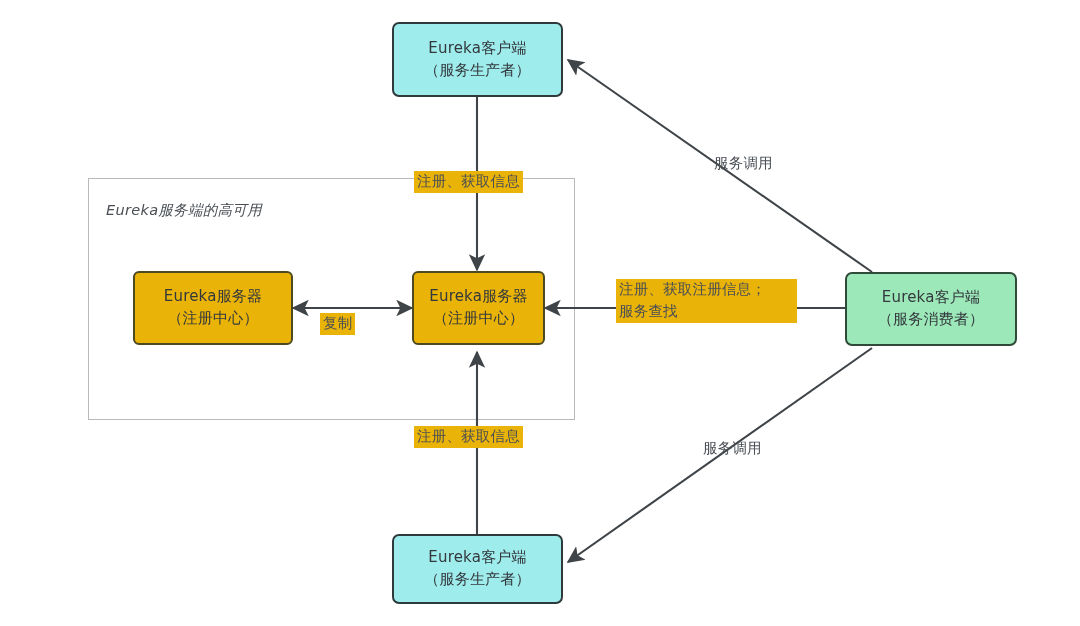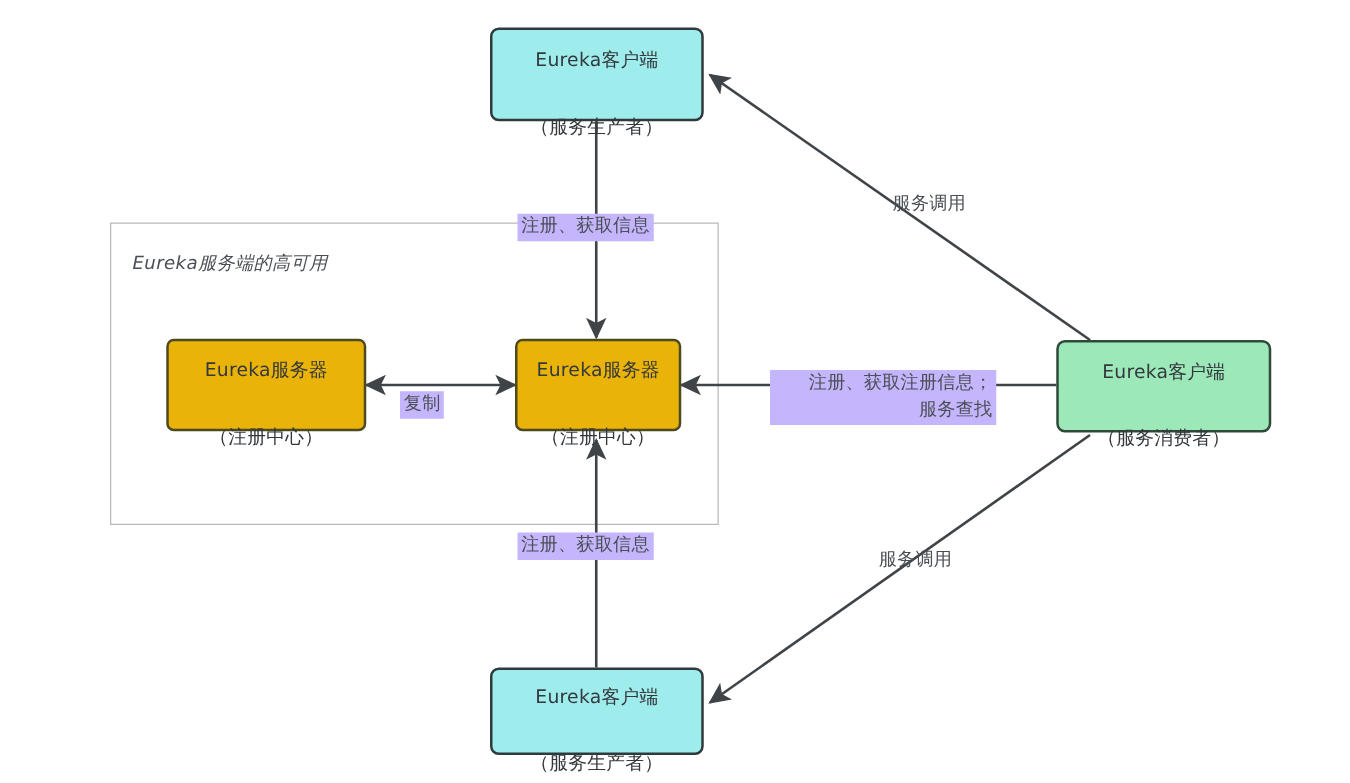--- a/index.html
+++ b/index.html
@@ -36,21 +36,20 @@
     justify-content: center;
     text-align: center;
     color: #33383d;
     font-size: 15px;
     line-height: 1.45;
     letter-spacing: 0.2px;
   }
   .node .l1, .node .l2 {
     display: block;
     white-space: nowrap;
-    margin-top: 31px;
   }
   .node-client {
     background: #9fecec;
     border-color: #2f3a3c;
   }
   .node-server {
     background: #eab308;
     border-color: #4d4a1f;
     border-radius: 6px;
   }
@@ -71,21 +70,21 @@
     white-space: nowrap;
     letter-spacing: 0.3px;
   }
   .edge-label {
     position: absolute;
     color: #4a4f55;
     font-size: 14.5px;
     line-height: 1.5;
     white-space: nowrap;
     letter-spacing: 0.2px;
-    background: #c4b5fd;
+    background: #eab308;
     padding: 0 3px;
   }
   .edge-label.two-line {
     white-space: normal;
     text-align: left;
   }
   .edge-label.diag {
     background: none;
     font-family: Liberation Serif, serif;
   }
@@ -140,21 +139,21 @@
 
   <div class="node node-client" style="left:392px; top:534px; width:171px; height:70px;">
     <span class="l1">Eureka客户端</span>
     <span class="l2">（服务生产者）</span>
   </div>
 
   <div class="edge-label" style="left:414px; top:171px;">注册、获取信息</div>
 
   <div class="edge-label" style="left:320px; top:313px;">复制</div>
 
-  <div class="edge-label two-line" style="left:616px; top:296px; width:175px;text-align:right;">
+  <div class="edge-label two-line" style="left:616px; top:279px; width:175px;">
     <span>注册、获取注册信息；</span><br>
     <span>服务查找</span>
   </div>
 
   <div class="edge-label" style="left:414px; top:426px;">注册、获取信息</div>
 
   <div class="edge-label diag" style="left:711px; top:153px;">服务调用</div>
 
   <div class="edge-label diag" style="left:700px; top:438px;">服务调用</div>
 

